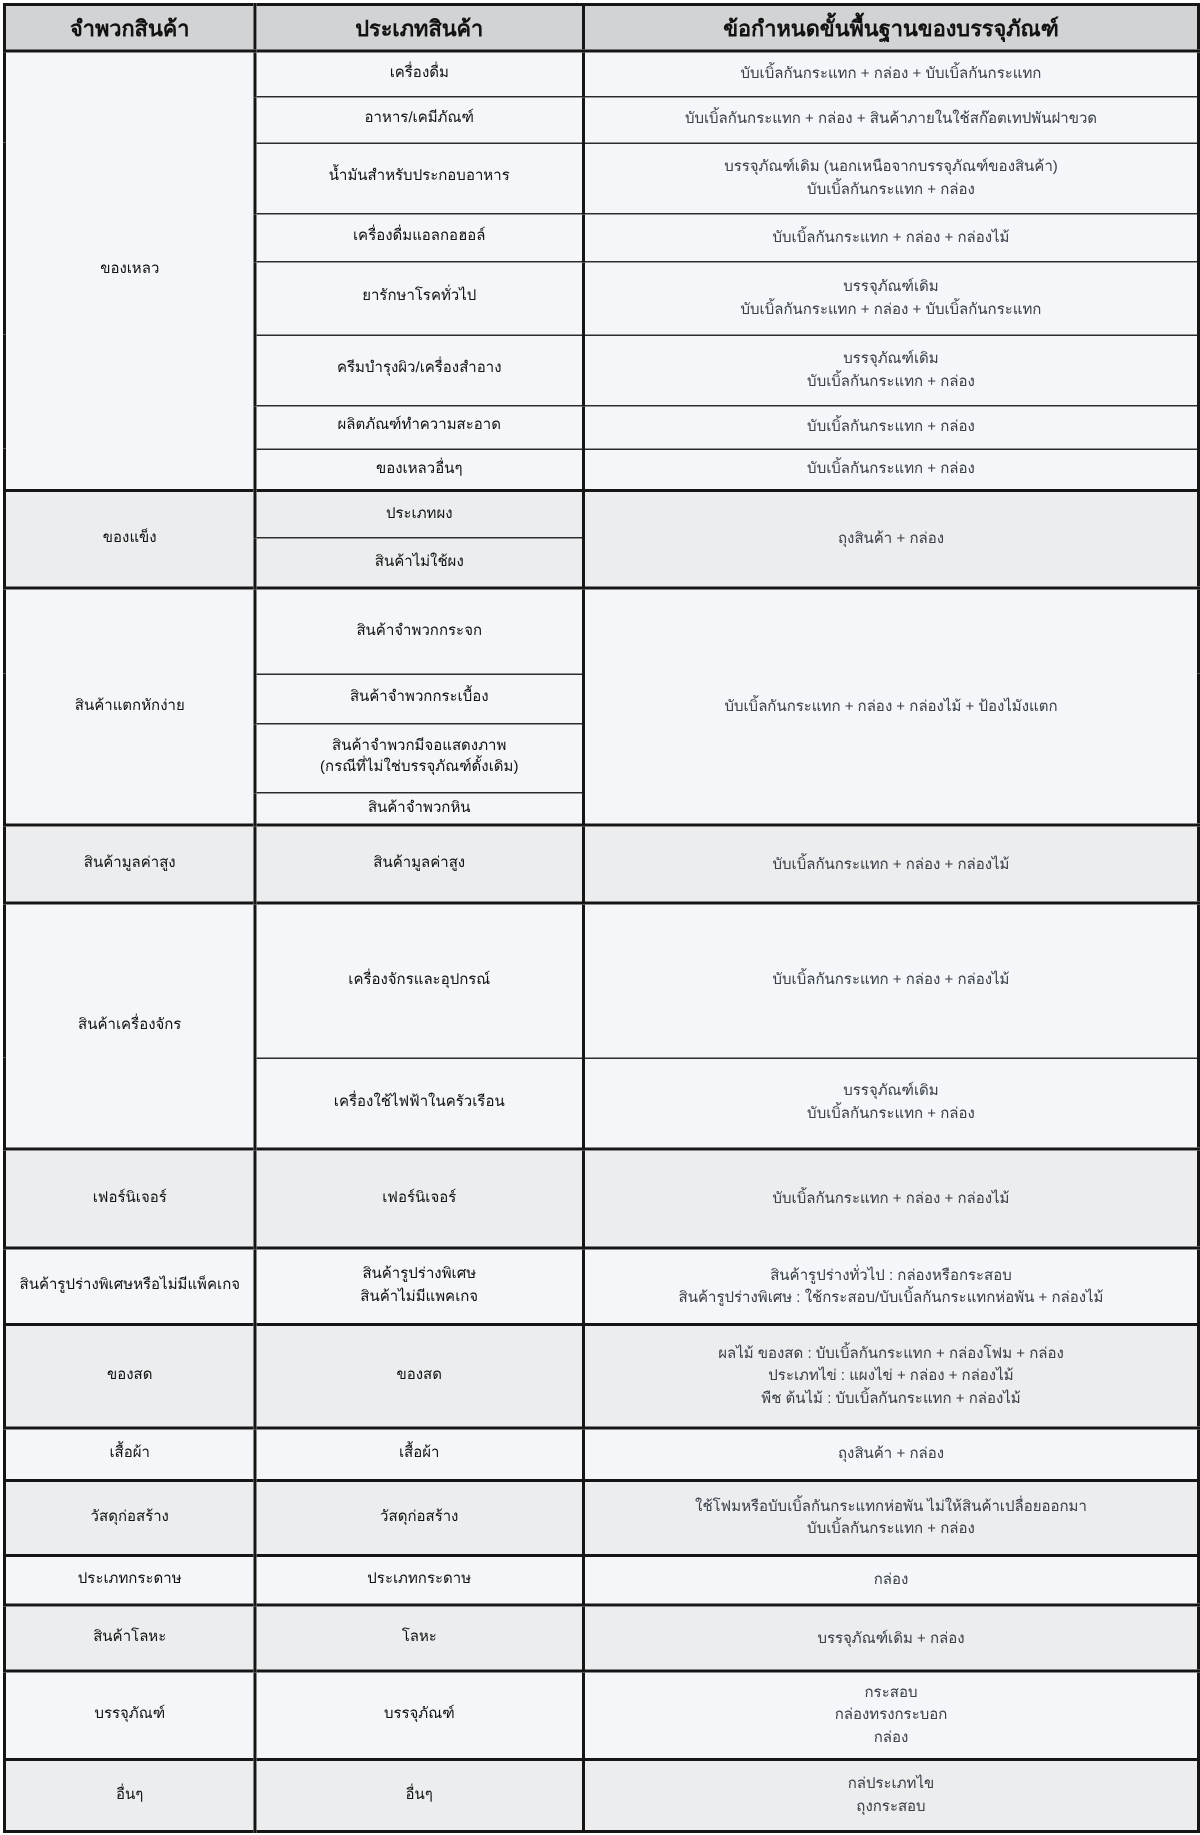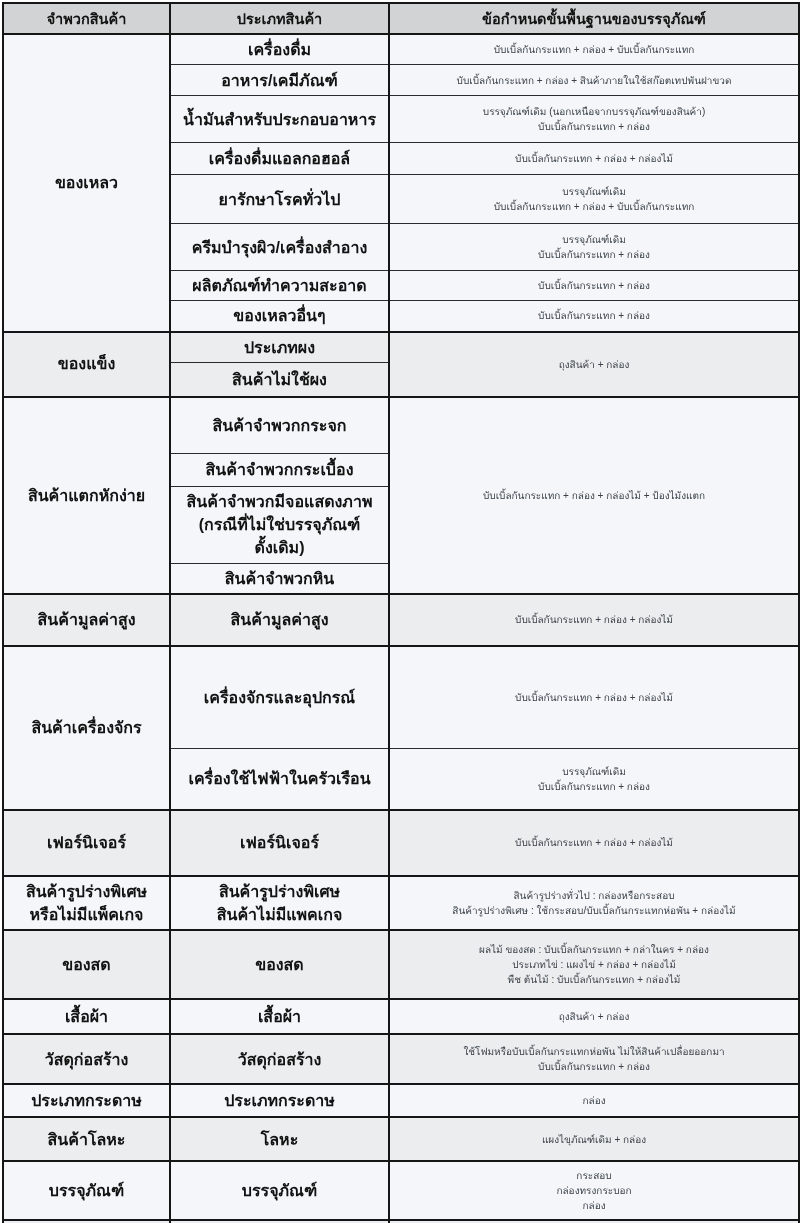--- a/index.html
+++ b/index.html
@@ -36,23 +36,23 @@
     font-weight: 700;
     font-size: 14.5px;
     border-bottom: 2px solid var(--border-strong, #161616);
     border-left: 2px solid var(--border-strong, #161616);
     height: 29px;
   }
   td { border-left: 2px solid var(--border-strong, #161616); }
   td:first-child, th:first-child { border-left: 2px solid var(--border-strong, #161616); }
   tr.group-start td { border-top: 2px solid var(--border-strong, #161616); }
   td.cat, td.type {
-    font-weight: 700;
+    font-weight: 400;
     color: var(--text-bold, #121212);
-    font-size: 16px;
+    font-size: 10px;
     line-height: 1.45;
   }
   td.req {
     font-weight: 400;
     color: var(--text-normal, #3a4049);
     font-size: 10px;
     line-height: 1.5;
   }
   tr.g-light td { background: var(--group-light, #f4f6f9); }
   tr.g-gray  td { background: var(--group-gray, #ebedee); }
@@ -192,21 +192,21 @@
           </td>
           <td class="req">
             <div>สินค้ารูปร่างทั่วไป : กล่องหรือกระสอบ</div>
             <div>สินค้ารูปร่างพิเศษ : ใช้กระสอบ/บับเบิ้ลกันกระแทกห่อพัน + กล่องไม้</div>
           </td>
         </tr>
         <tr class="g-gray group-start" style="height: 69px;">
           <td rowspan="1" class="cat">ของสด</td>
           <td class="type">ของสด</td>
           <td class="req">
-            <div>ผลไม้ ของสด : บับเบิ้ลกันกระแทก + กล่าในคร + กล่อง</div>
+            <div>ผลไม้ ของสด : บับเบิ้ลกันกระแทก + กล่องโฟม + กล่อง</div>
             <div>ประเภทไข่ : แผงไข่ + กล่อง + กล่องไม้</div>
             <div>พืช ต้นไม้ : บับเบิ้ลกันกระแทก + กล่องไม้</div>
           </td>
         </tr>
         <tr class="g-light group-start" style="height: 35px;">
           <td rowspan="1" class="cat">เสื้อผ้า</td>
           <td class="type">เสื้อผ้า</td>
           <td class="req">
             <div>ถุงสินค้า + กล่อง</div>
           </td>
@@ -223,21 +223,21 @@
           <td rowspan="1" class="cat">ประเภทกระดาษ</td>
           <td class="type">ประเภทกระดาษ</td>
           <td class="req">
             <div>กล่อง</div>
           </td>
         </tr>
         <tr class="g-gray group-start" style="height: 44px;">
           <td rowspan="1" class="cat">สินค้าโลหะ</td>
           <td class="type">โลหะ</td>
           <td class="req">
-            <div>แผงไขุภัณฑ์เดิม + กล่อง</div>
+            <div>บรรจุภัณฑ์เดิม + กล่อง</div>
           </td>
         </tr>
         <tr class="g-light group-start" style="height: 59px;">
           <td rowspan="1" class="cat">บรรจุภัณฑ์</td>
           <td class="type">บรรจุภัณฑ์</td>
           <td class="req">
             <div>กระสอบ</div>
             <div>กล่องทรงกระบอก</div>
             <div>กล่อง</div>
           </td>

